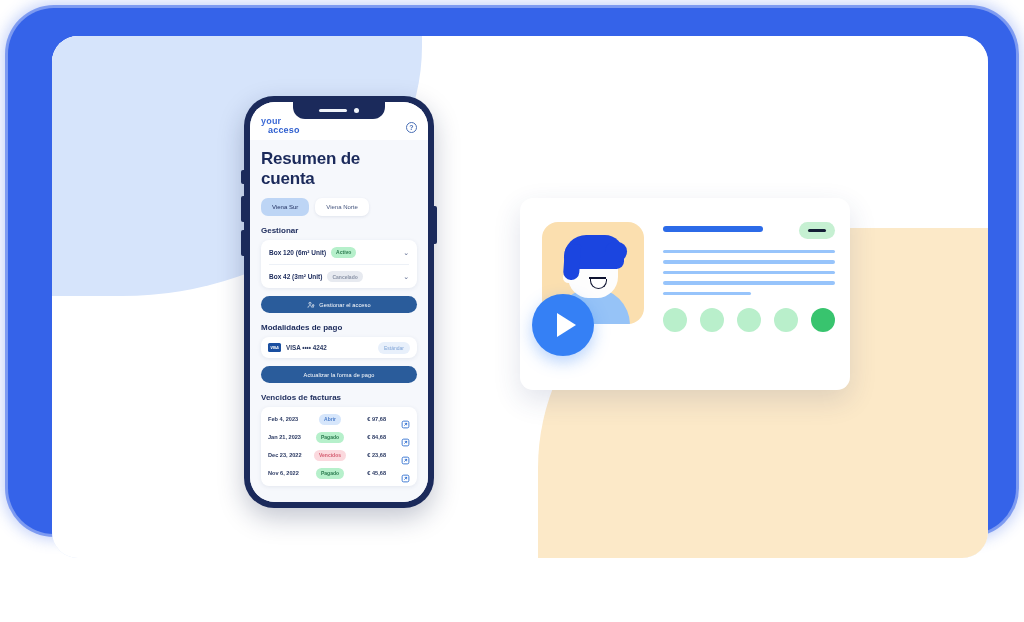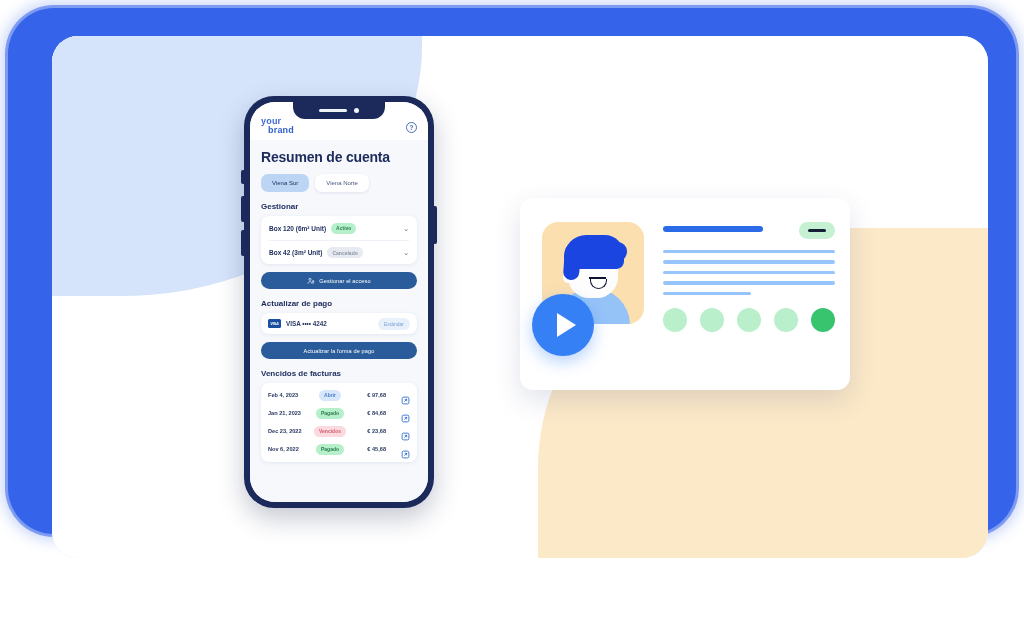--- a/index.html
+++ b/index.html
@@ -179,21 +179,21 @@
     margin-bottom: 2px;
   }
 
   .phone-body {
     padding: 9px 11px 10px 11px;
     background: #F6F8FC;
     height: 362px;
   }
 
   .h1 {
-    font-size: 14px;
+    font-size: 17px;
     font-weight: 700;
     color: #1B2A5B;
     letter-spacing: -.2px;
     margin-bottom: 9px;
   }
   .h2 {
     font-size: 8px;
     font-weight: 700;
     color: #1B2A5B;
     margin: 10px 0 5px 0;
@@ -518,21 +518,21 @@
           <div class="screen">
 
             <div class="notch">
               <div class="speaker"></div>
               <div class="cam"></div>
             </div>
 
             <div class="phone-topbar">
               <div class="brand">
                 <div>your</div>
-                <div class="l2">brand</div>
+                <div class="l2">acceso</div>
               </div>
               <div class="help-icon">?</div>
             </div>
 
             <div class="phone-body">
 
               <div class="h1">Resumen de cuenta</div>
 
               <div class="tabs">
                 <div class="tab active">Viena Sur</div>
@@ -557,21 +557,21 @@
               <button class="btn-primary">
                 <svg width="8" height="8" viewBox="0 0 24 24" fill="none">
                   <circle cx="9" cy="7" r="3.2" stroke="#fff" stroke-width="2"></circle>
                   <path d="M3 19c0-3.3 2.7-5 6-5s6 1.7 6 5" stroke="#fff" stroke-width="2" stroke-linecap="round"></path>
                   <circle cx="18.5" cy="13" r="2.4" stroke="#fff" stroke-width="2"></circle>
                   <path d="M18.5 15.4V19" stroke="#fff" stroke-width="2" stroke-linecap="round"></path>
                 </svg>
                 <span>Gestionar el acceso</span>
               </button>
 
-              <div class="h2">Actualizar de pago</div>
+              <div class="h2">Modalidades de pago</div>
 
               <div class="pay-card">
                 <span class="visa-logo">VISA</span>
                 <span class="pay-label">VISA •••• 4242</span>
                 <span class="pay-badge">Estándar</span>
               </div>
 
               <button class="btn-primary">
                 <span>Actualizar la forma de pago</span>
               </button>

